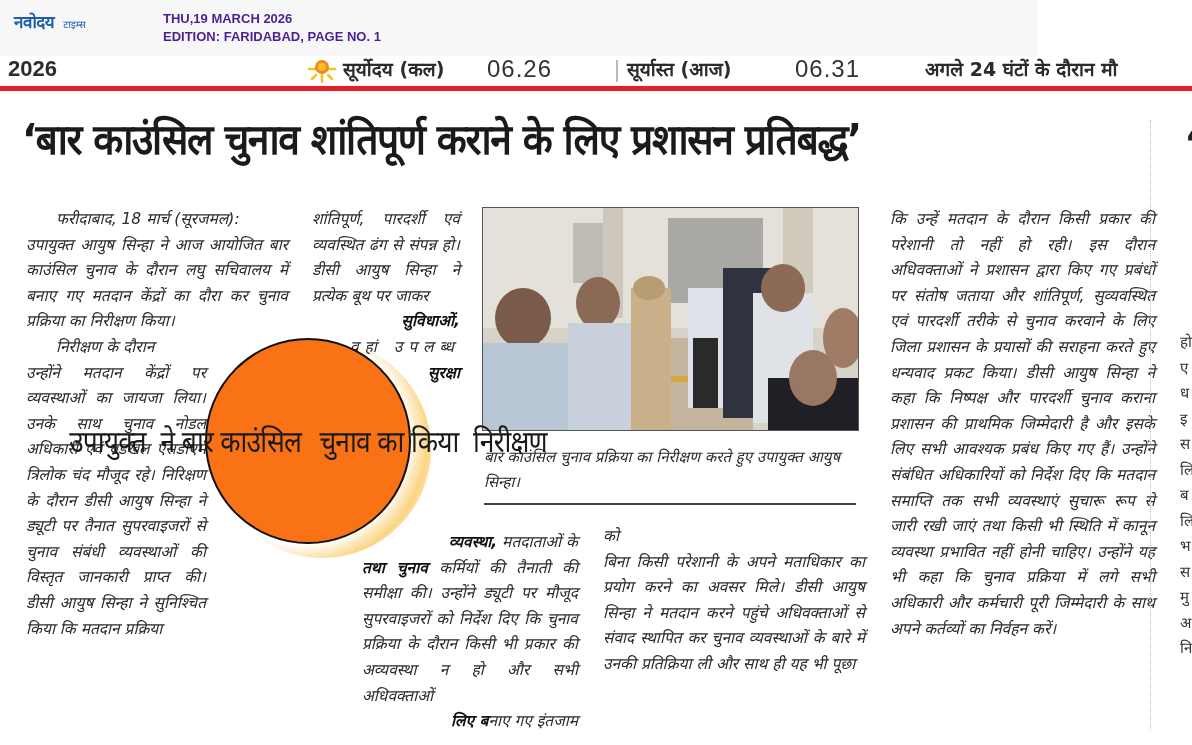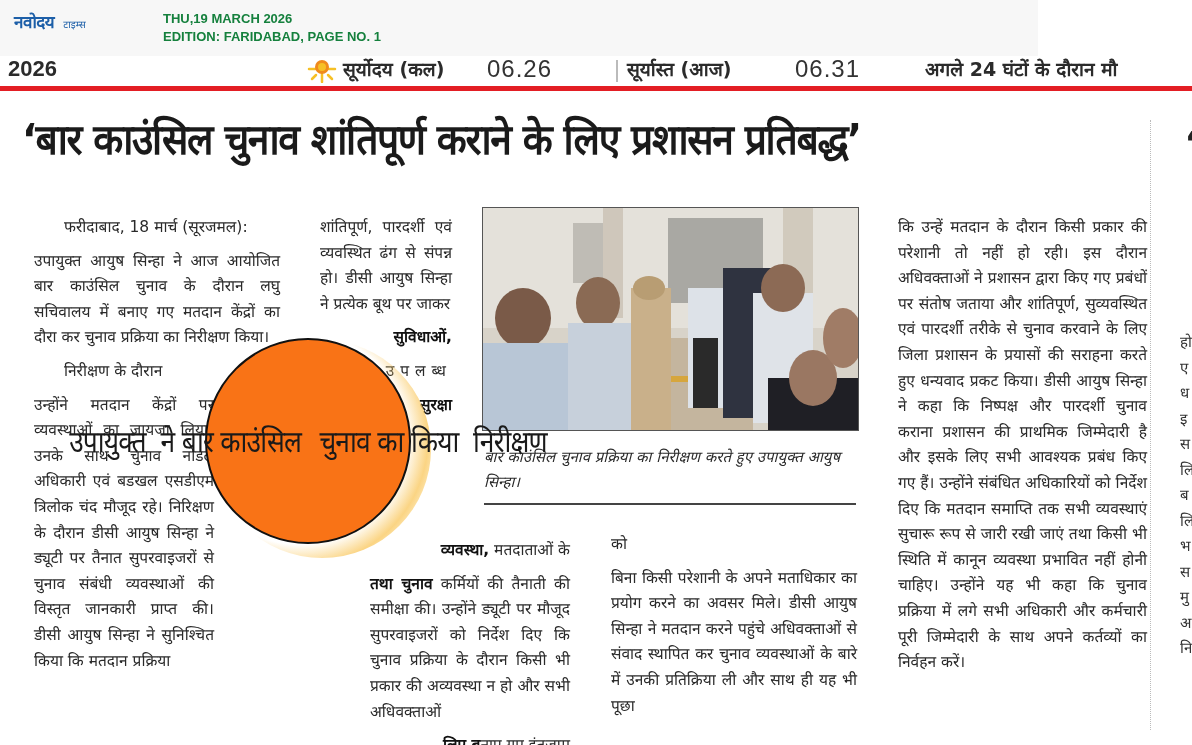--- a/index.html
+++ b/index.html
@@ -4,40 +4,40 @@
 <style>
   * { box-sizing: border-box; margin: 0; padding: 0; }
   html, body { width: 1192px; height: 745px; overflow: hidden; background: #ffffff; }
   body { position: relative; font-family: "DejaVu Sans", sans-serif; color: #222; }
 
   
   .topbar { position: absolute; left: 0; top: 0; width: 1038px; height: 56px; background: #f7f7f7; }
   .logo { position: absolute; left: 14px; top: 10px; display: flex; align-items: flex-end; }
   .logo-main { font-family: "DejaVu Sans", sans-serif; font-weight: bold; font-size: 17px; color: #1d5fa8; letter-spacing: -0.5px; }
   .logo-sub { font-family: "DejaVu Sans", sans-serif; font-size: 10px; color: #1d5fa8; margin-left: 9px; margin-bottom: 2px; }
-  .edition { position: absolute; left: 163px; top: 10px; font-family: "Liberation Sans", sans-serif; font-weight: bold; font-size: 13px; line-height: 18px; color: #15803d; }
+  .edition { position: absolute; left: 163px; top: 10px; font-family: "Liberation Sans", sans-serif; font-weight: bold; font-size: 13px; line-height: 18px; color: #4c1d95; }
 
   
   .strip { position: absolute; left: 0; top: 56px; width: 1192px; height: 29px; background: #fff; overflow: hidden; white-space: nowrap; }
   .strip-year { position: absolute; left: 8px; top: 0px; font-family: "Liberation Sans", sans-serif; font-weight: bold; font-size: 22px; color: #2b2b2b; }
   .sun { position: absolute; left: 305px; top: 1px; width: 34px; height: 26px; }
   .sunrise-label { position: absolute; left: 343px; top: 0px; font-size: 19px; font-weight: bold; color: #2b2b2b; }
   .sunrise-time { position: absolute; left: 487px; top: -1px; font-family: "Liberation Sans", sans-serif; font-size: 24px; color: #333; letter-spacing: 1px; }
   .strip-sep { position: absolute; left: 616px; top: 4px; width: 2px; height: 22px; background: #bbb; }
   .sunset-label { position: absolute; left: 627px; top: 0px; font-size: 19px; font-weight: bold; color: #2b2b2b; }
   .sunset-time { position: absolute; left: 795px; top: -1px; font-family: "Liberation Sans", sans-serif; font-size: 24px; color: #333; letter-spacing: 1px; }
   .strip-next { position: absolute; left: 925px; top: 0px; font-size: 19px; font-weight: bold; color: #2b2b2b; }
   .redline { position: absolute; left: 0; top: 86px; width: 1192px; height: 5px; background: #e31e24; }
 
   
   .headline { position: absolute; left: 22px; top: 108px; width: 1140px; font-family: "DejaVu Sans", sans-serif; font-weight: bold; font-size: 42px; line-height: 64px; color: #1a1a1a; letter-spacing: -1.5px; white-space: nowrap; transform: scaleX(0.93); transform-origin: left; }
 
   
   .col { position: absolute; font-family: "DejaVu Sans", sans-serif; font-size: 15.5px; line-height: 25.6px; color: #2a2a2a; text-align: justify; }
-  .col p { margin: 8px; }
+  .col p { margin: 0; font-style: italic; }
   .col .indent { text-indent: 30px; }
   .col b { font-weight: bold; color: #111; }
   .col1 { left: 26px; top: 207px; width: 262px; }
   .col2 { left: 312px; top: 207px; width: 148px; }
   .col2b { left: 312px; top: 530px; width: 266px; }
   .col3 { left: 603px; top: 524px; width: 262px; }
   .col4 { left: 890px; top: 207px; width: 265px; }
 
   
   .photo { position: absolute; left: 482px; top: 207px; width: 377px; height: 224px; border: 1px solid #555; overflow: hidden; background: #c9c4bb; }

